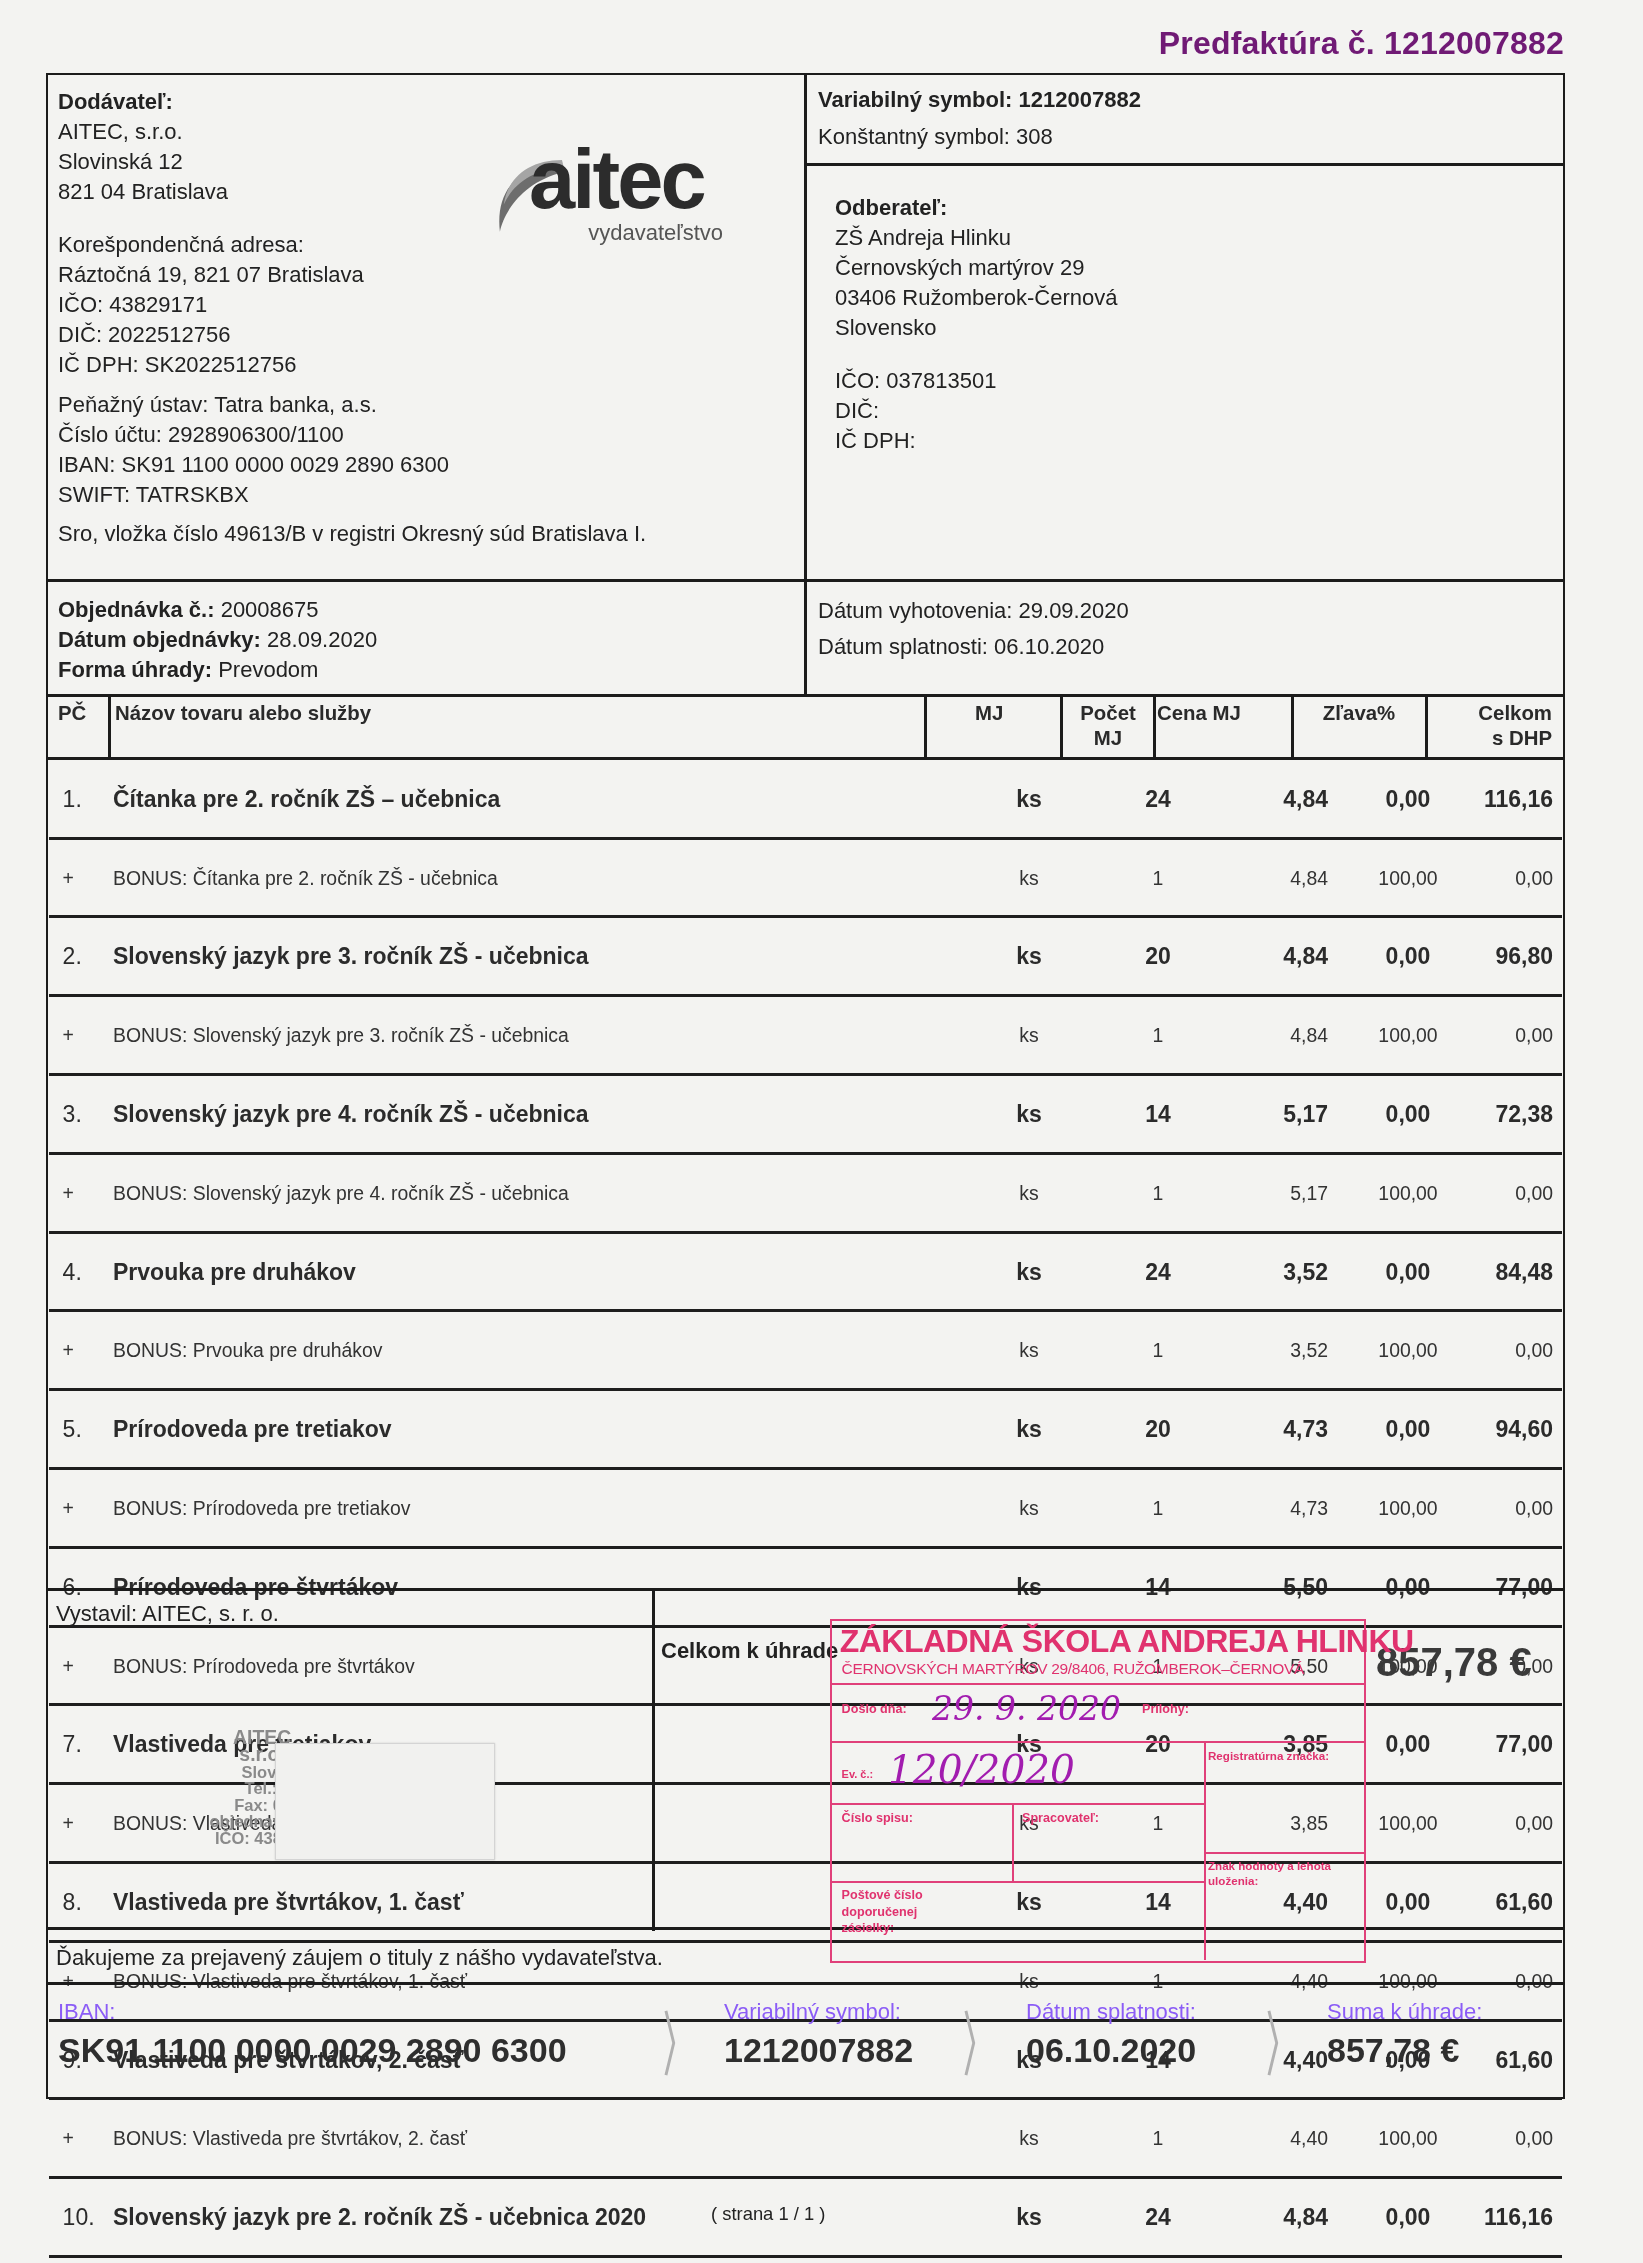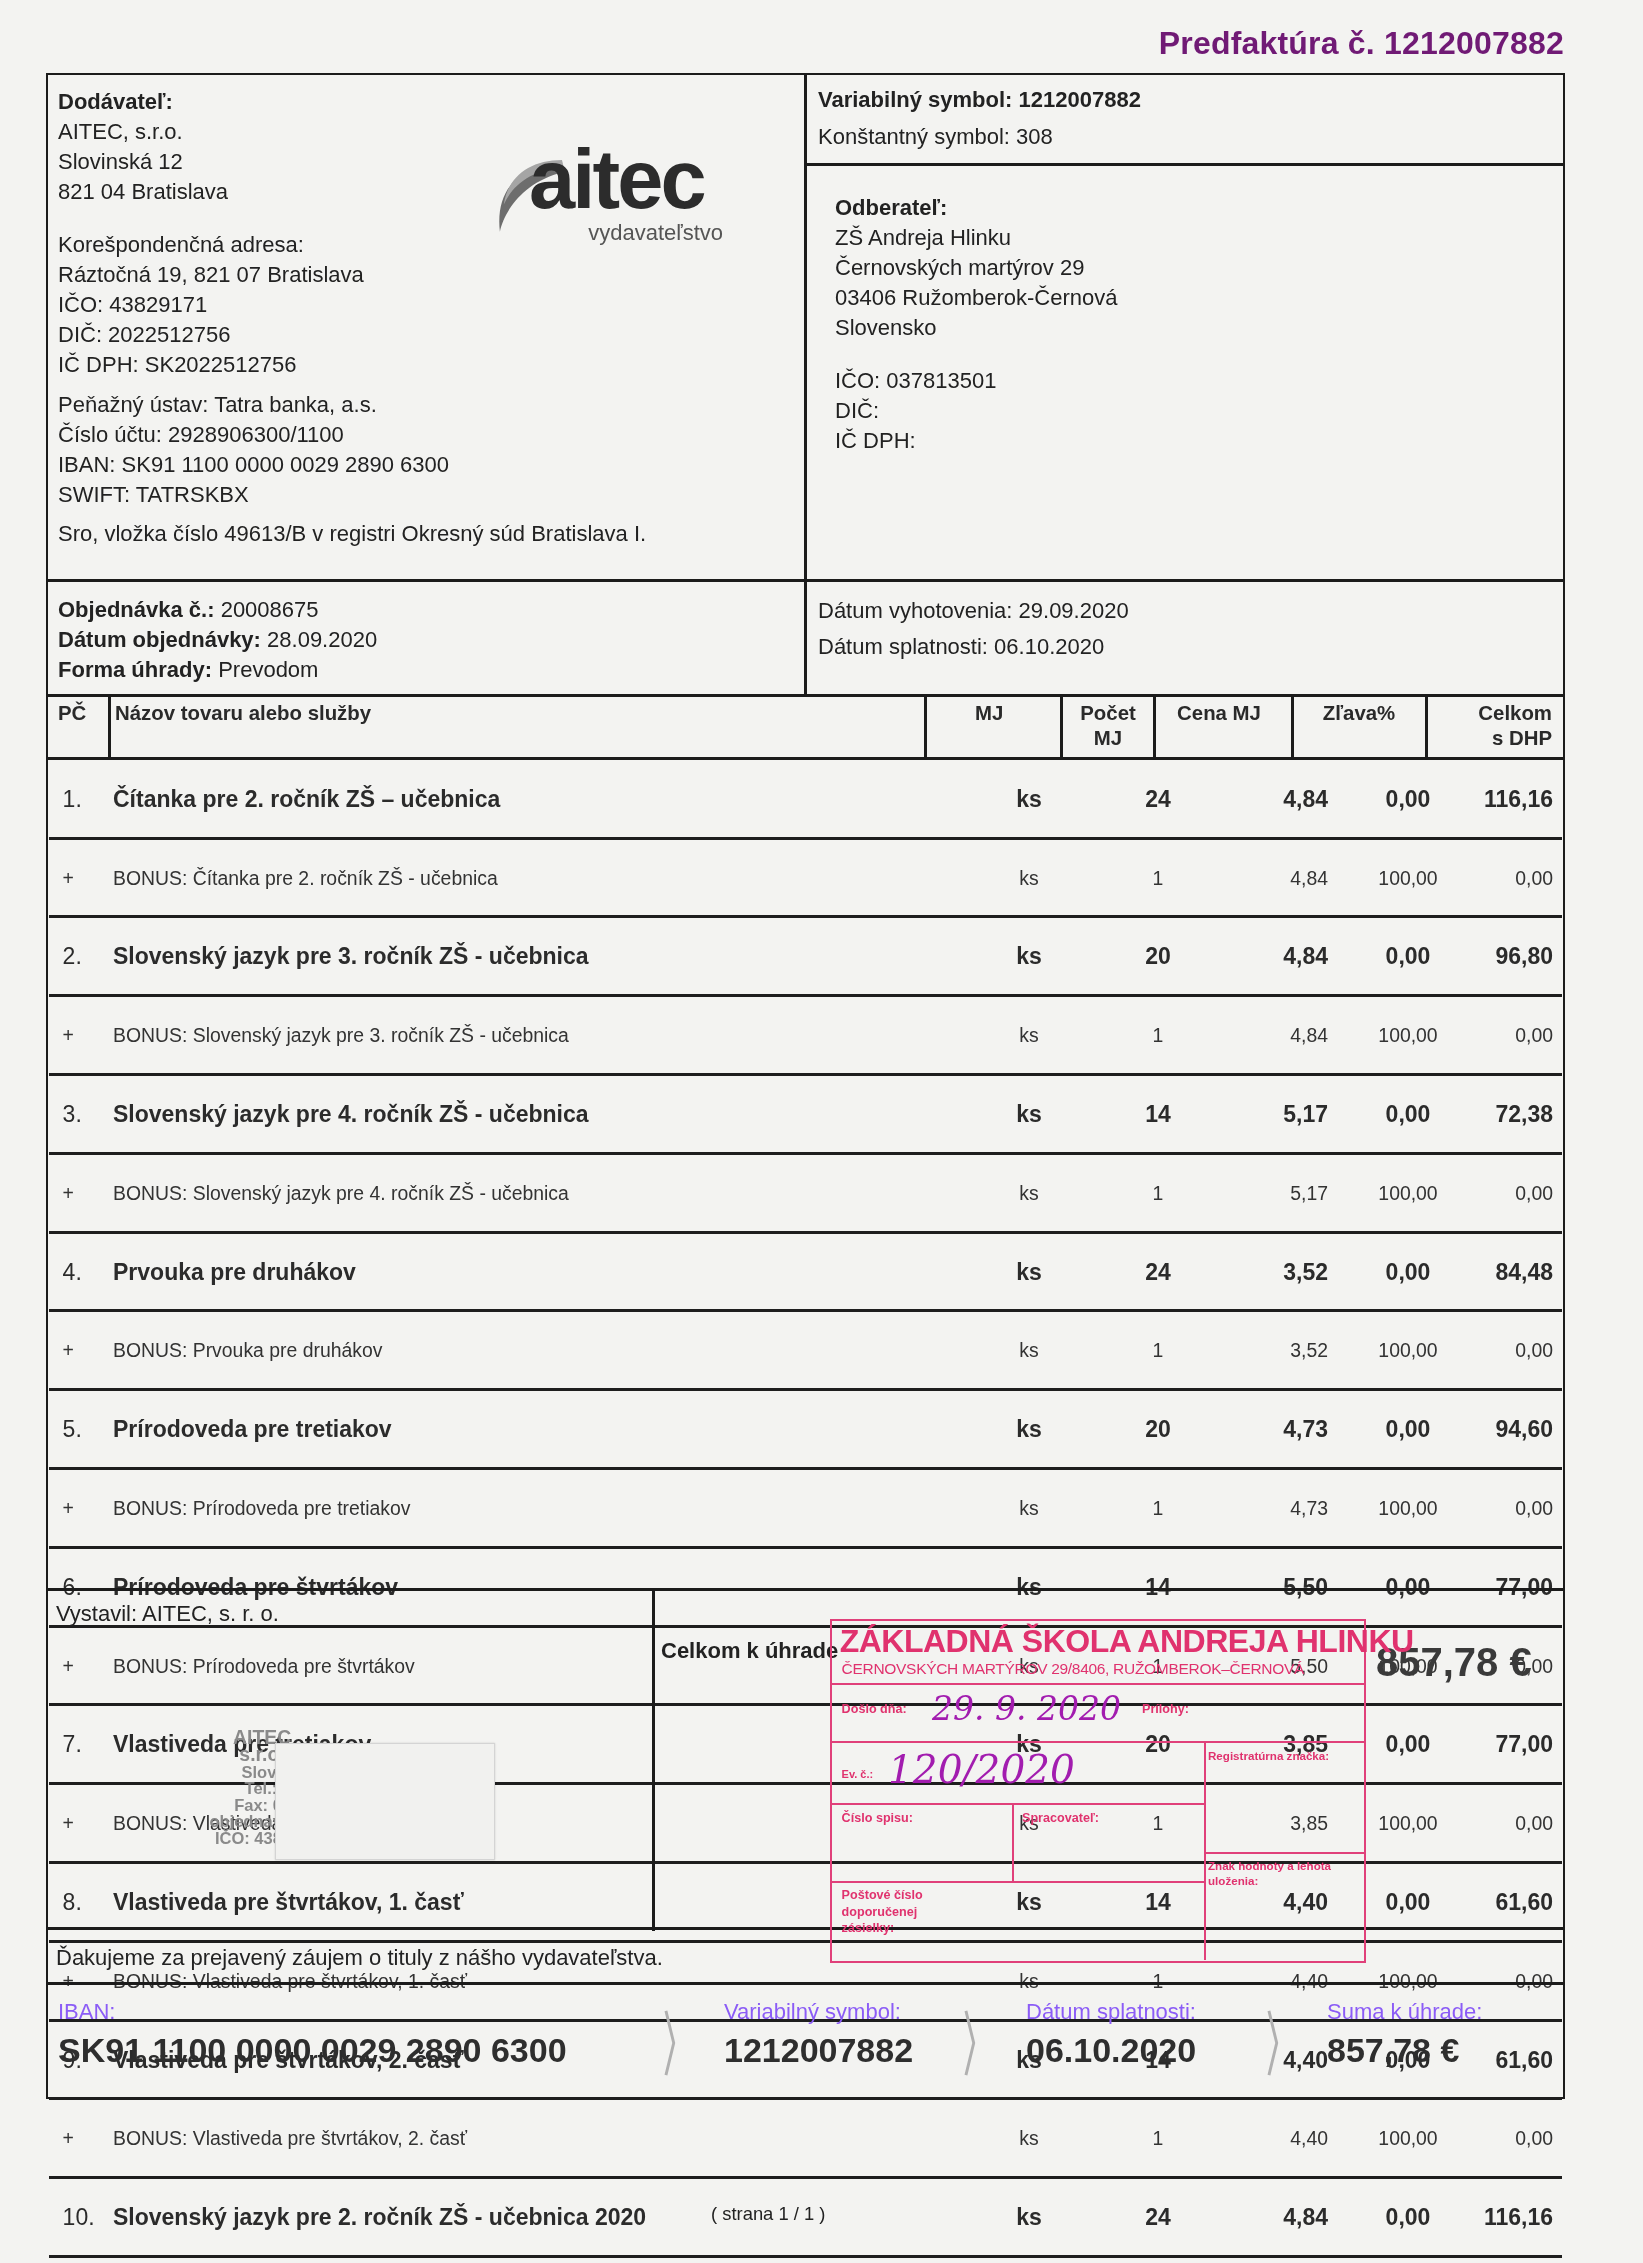--- a/index.html
+++ b/index.html
@@ -123,21 +123,21 @@
 <div class="txt" style="left:818px; top:596px;">Dátum vyhotovenia: 29.09.2020</div>
 <div class="txt" style="left:818px; top:632px;">Dátum splatnosti: 06.10.2020</div>
 
 <div class="abs tbl-head" style="left:58px; top:701px;">PČ</div>
 <div class="abs tbl-head" style="left:115px; top:701px;">Názov tovaru alebo služby</div>
 <div class="abs tbl-head" style="left:975px; top:701px;">MJ</div>
 <div class="abs tbl-head" style="left:1063px; top:701px; width:90px; text-align:center;">
   <div>Počet</div>
   <div>MJ</div>
 </div>
-<div class="abs tbl-head" style="left:1157px; top:701px; width:124px; text-align:center;">Cena MJ</div>
+<div class="abs tbl-head" style="left:1157px; top:701px; width:124px; text-align:left;">Cena MJ</div>
 <div class="abs tbl-head" style="left:1294px; top:701px; width:130px; text-align:center;">Zľava%</div>
 <div class="abs tbl-head" style="left:1428px; top:701px; width:124px; text-align:right;">
   <div>Celkom</div>
   <div>s DHP</div>
 </div>
 
 <div id="rows">
     <div class="row main" style="top: 760px;">
       <div class="cell c-pc pc">1.</div>
       <div class="cell c-name">Čítanka pre 2. ročník ZŠ – učebnica</div>

